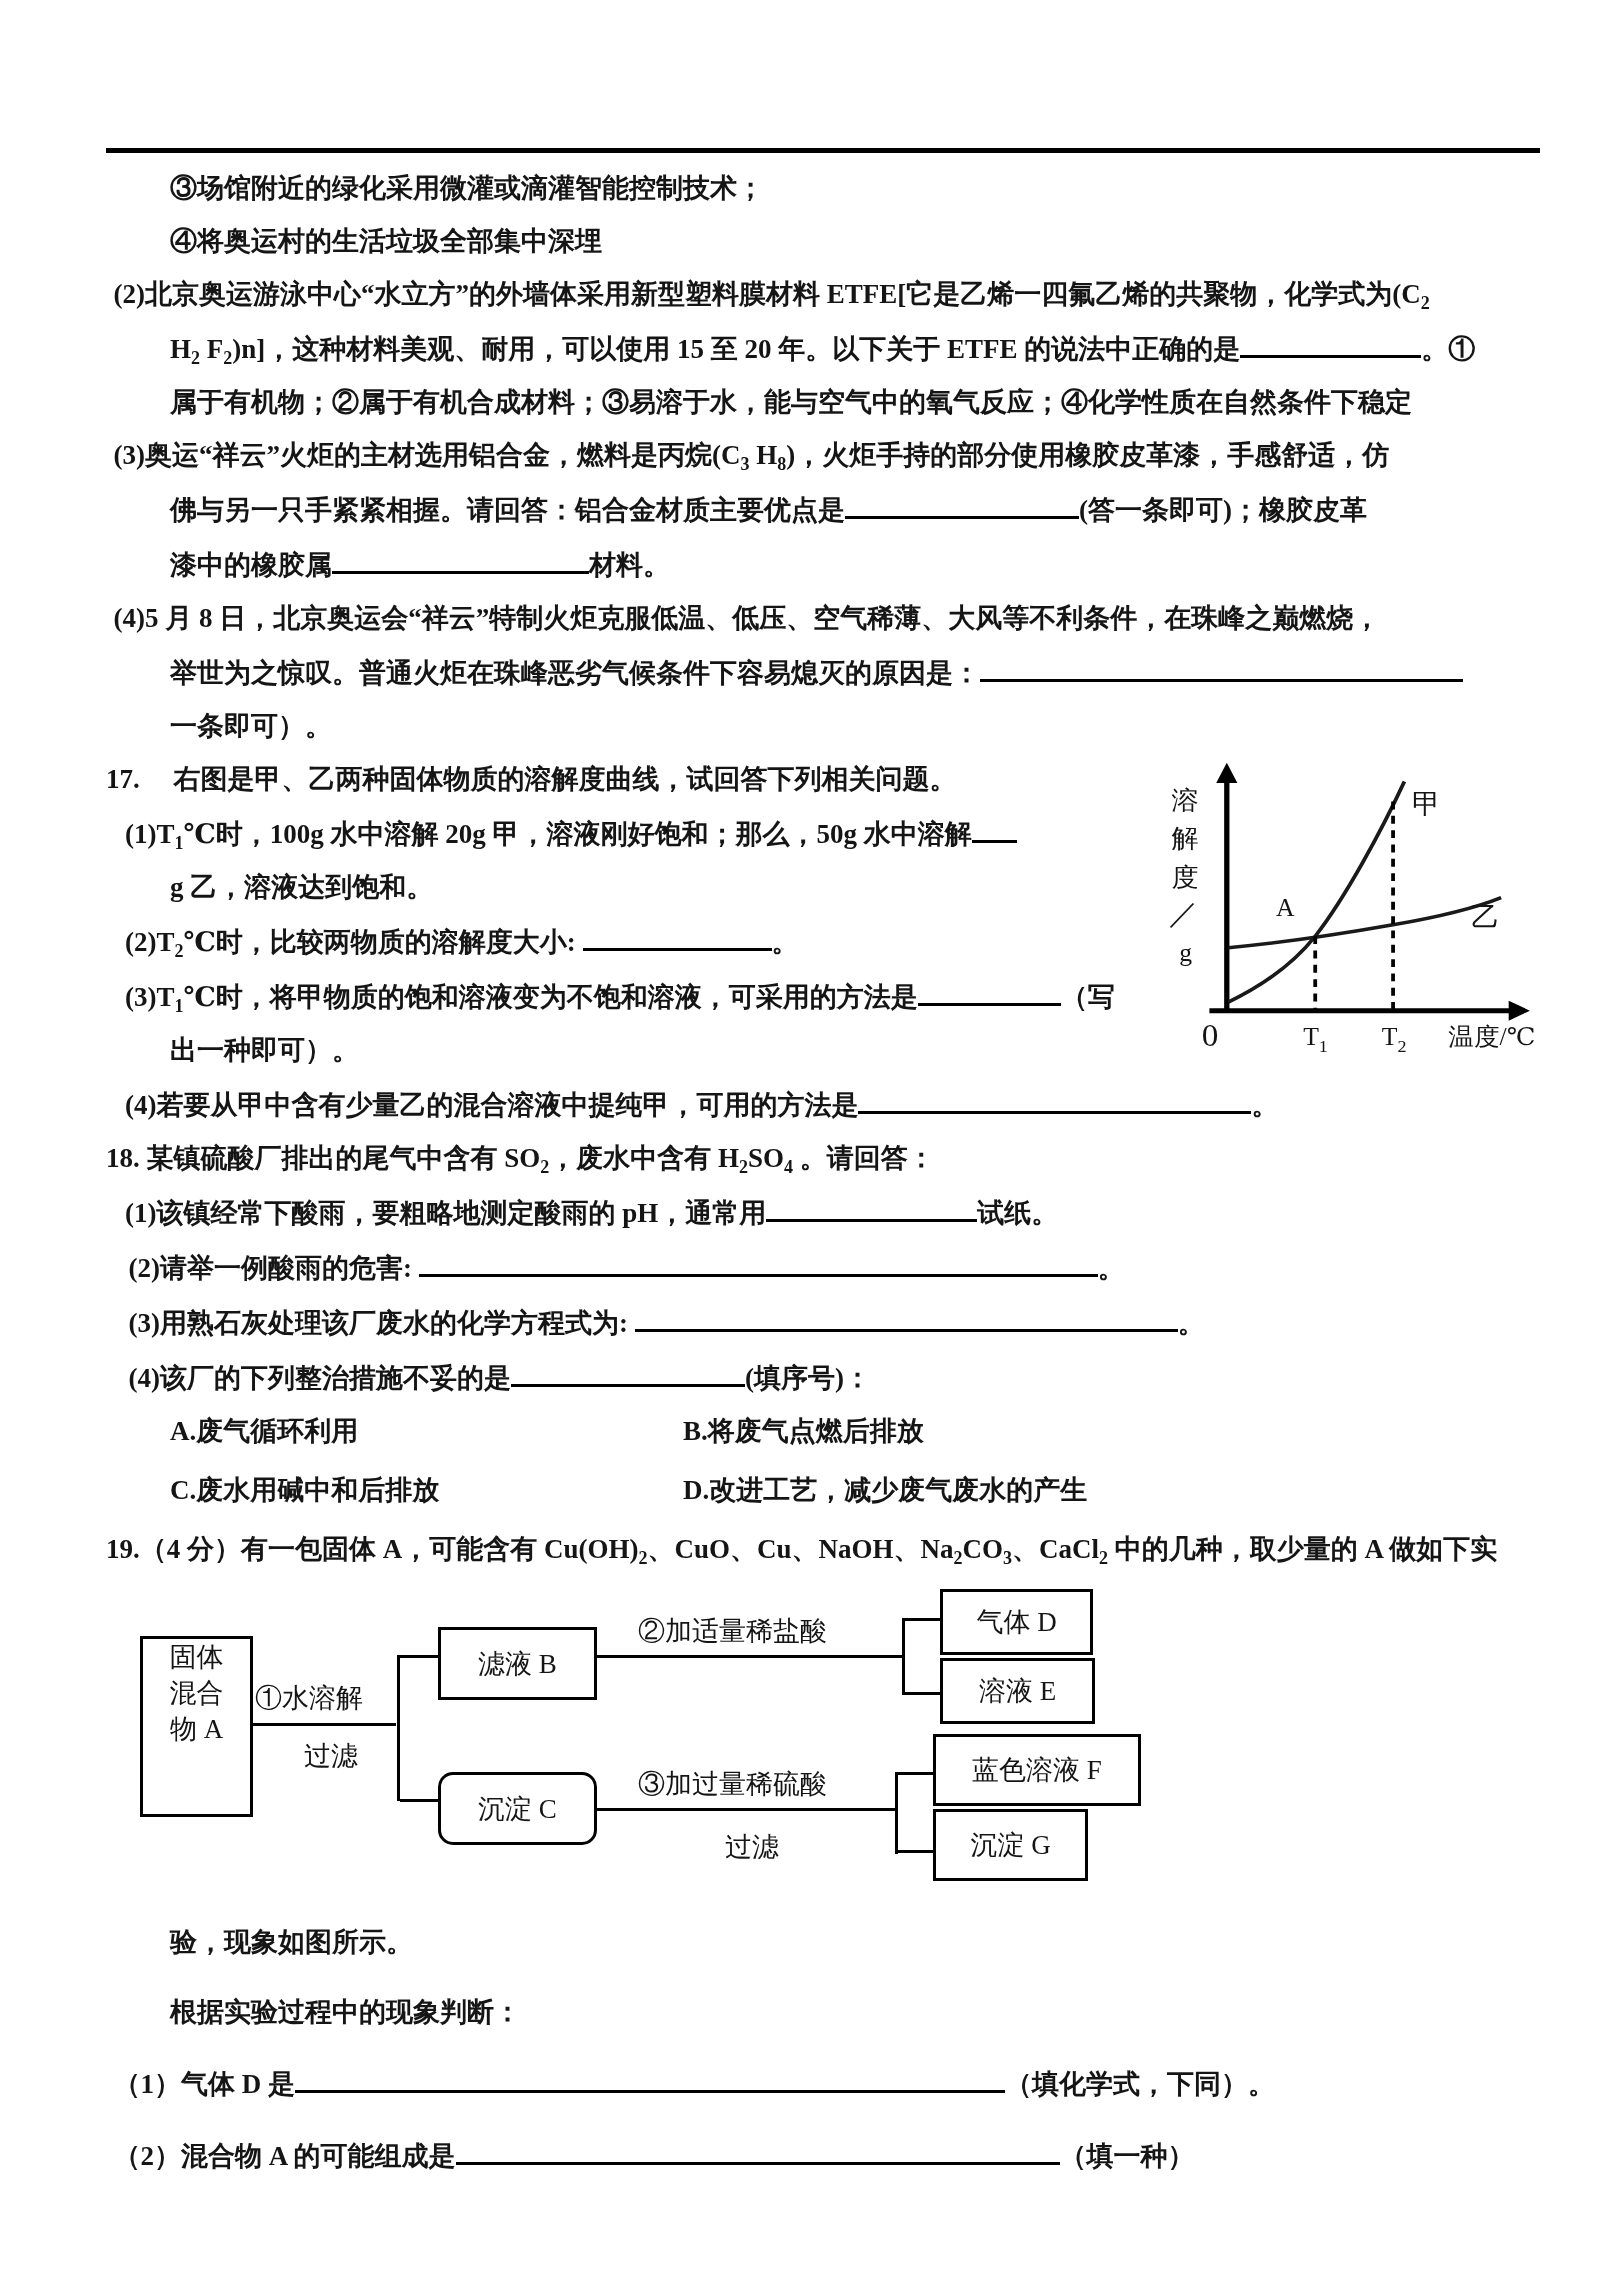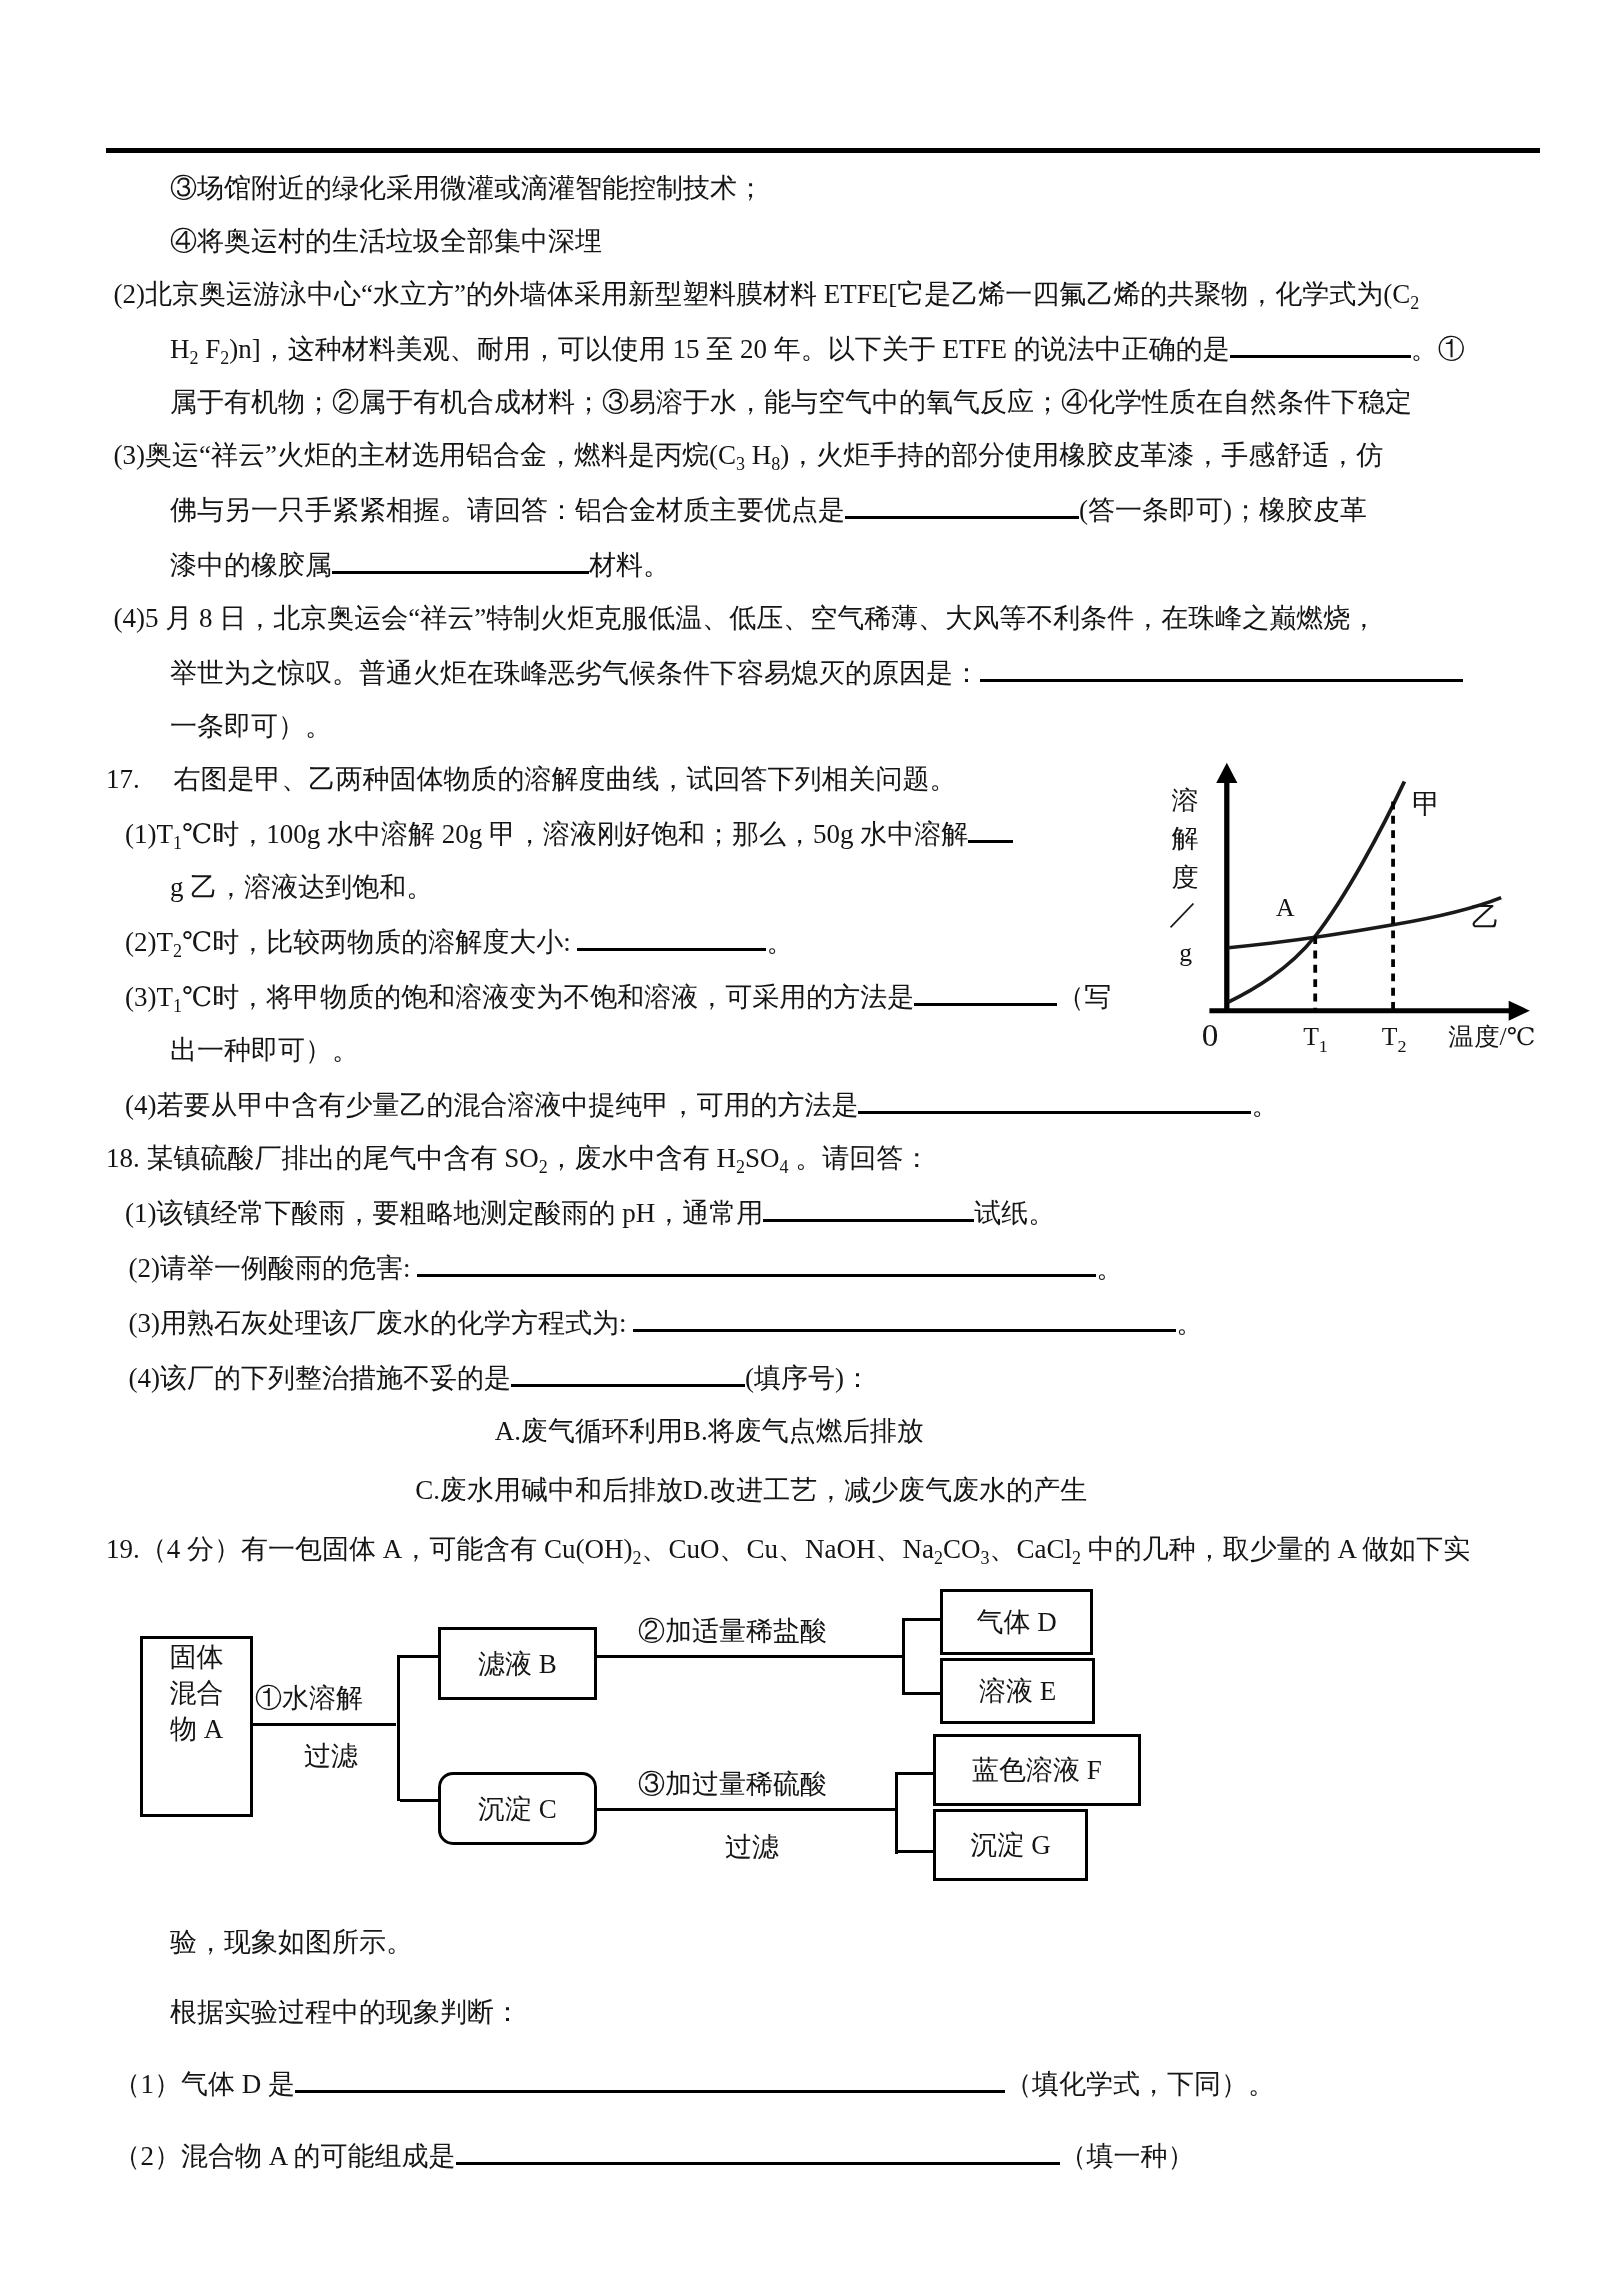--- a/index.html
+++ b/index.html
@@ -7,30 +7,30 @@
     position:relative;
     width:1623px;height:2295px;
     background:#ffffff;
     box-sizing:border-box;
     padding:169px 75px 0 106px;
     font-family:"Liberation Serif","DejaVu Serif",serif;
     color:#151515;
     overflow:hidden;
   }
   .top-rule{position:absolute;top:148px;left:106px;width:1434px;height:4.5px;background:#000;}
-  .ln{font-size:27px;line-height:38px;margin-bottom:15px;}
+  .ln{font-size:27px;line-height:38px;margin-bottom:15px;font-weight:bold;}
   .i10{margin-left:7.5px}
   .i25{margin-left:19px}
   .i30{margin-left:22.6px}
   .i85{margin-left:64px}
   .sp{margin-bottom:32px}
   .blank{display:inline-block;height:27px;border-bottom:3px solid #000;vertical-align:baseline;}
   sub{font-size:18px;line-height:0;}
   .cols{margin-bottom:21px;}
-  .cols .col0{display:inline-block;width:513px;margin-left:64px;text-align:right;}
+  .cols .col0{display:inline-block;width:513px;margin-left:64px;}
   
   #chart-float{float:right;width:393px;height:308px;margin:0 0 0 13.6px;}
   #chart-float svg text{font-family:"Liberation Serif","DejaVu Serif",serif;fill:#151515;}
   
   #flowchart{position:relative;height:317px;margin:13.6px 0 22.6px 0;font-size:27px;}
   .fc-box{position:absolute;border:3px solid #000;background:#fff;display:flex;align-items:center;justify-content:center;box-sizing:border-box;}
   .fc-boxa{flex-direction:column;justify-content:flex-start;}
   .fc-h{position:absolute;height:3px;background:#000;}
   .fc-v{position:absolute;width:3px;background:#000;}
   .fc-lbl{position:absolute;white-space:nowrap;}

